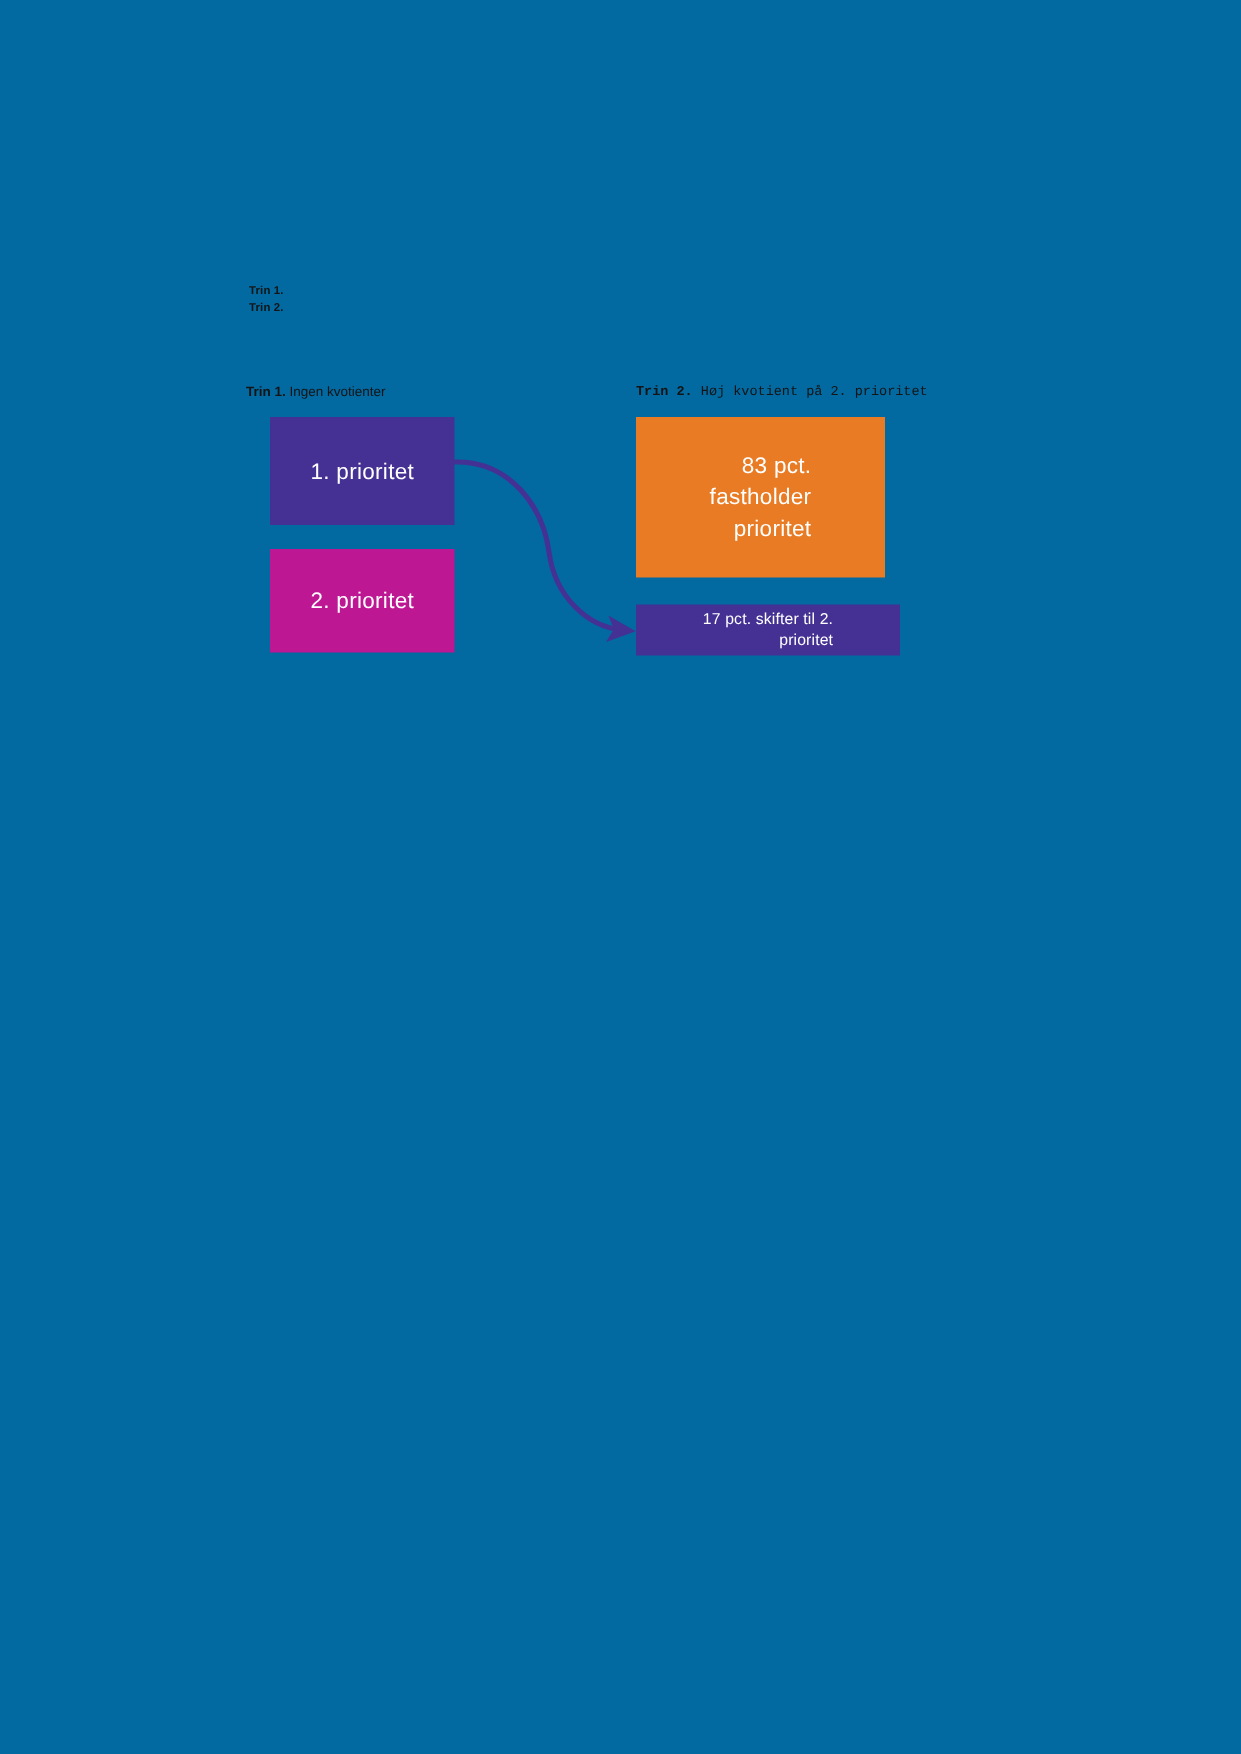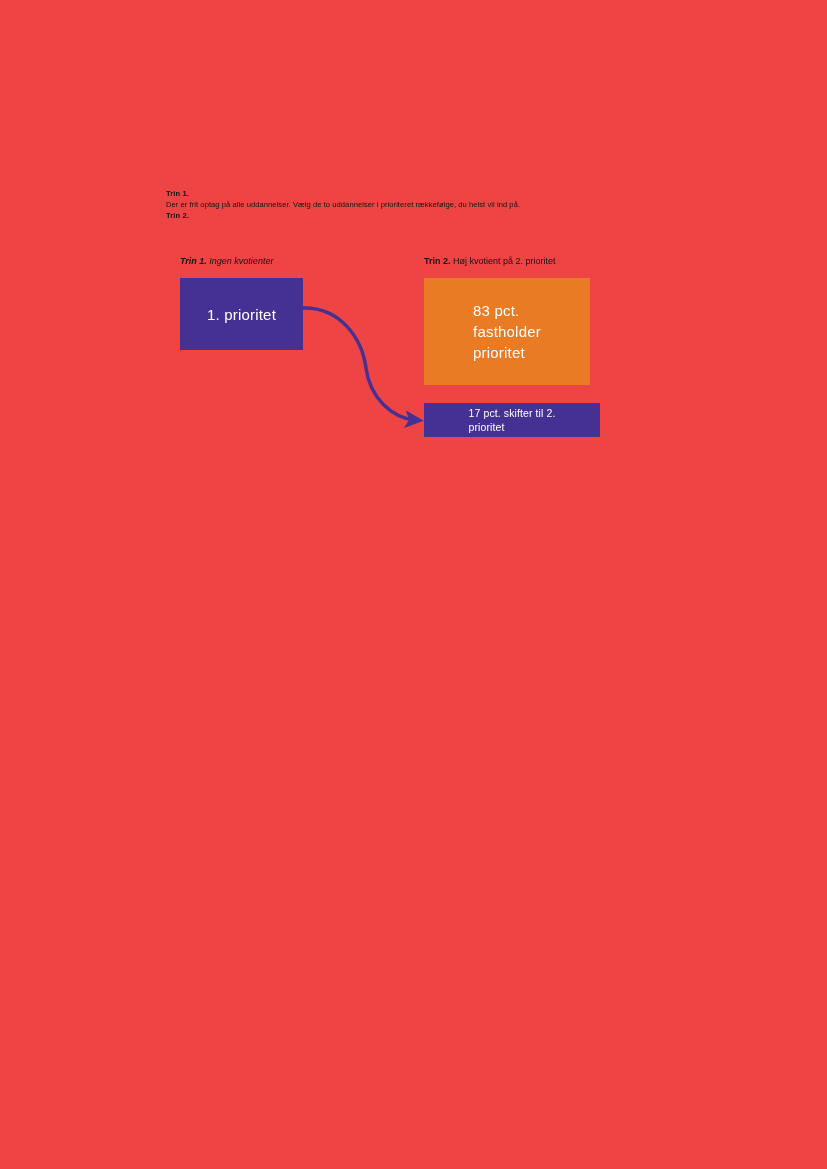--- a/index.html
+++ b/index.html
@@ -12,21 +12,21 @@
     height: 1169px;
     position: relative;
     font-family: "Liberation Sans", sans-serif;
     color: #1a1a1a;
     overflow: hidden;
   }
 
   .page {
     position: absolute;
     inset: 0;
-    background: #ef4444;
+    background: #0369a1;
   }
 
   
   .intro {
     position: absolute;
     left: 166px;
     top: 188px;
     width: 600px;
   }
   .intro-step-label {
@@ -49,30 +49,30 @@
   .col-head {
     position: absolute;
     font-size: 9px;
     line-height: 12px;
     color: #141414;
     white-space: nowrap;
   }
   .col-head .bold {
     font-weight: bold;
   }
-  .col-head-left  { left: 180px; top: 255px; font-style: italic; }
-  .col-head-right { left: 424px; top: 255px; }
+  .col-head-left  { left: 164px; top: 255px; }
+  .col-head-right { left: 424px; top: 255px; font-family: Liberation Mono, monospace; }
 
   
   .box {
     position: absolute;
     display: flex;
     align-items: center;
     justify-content: center;
-    text-align: left;
+    text-align: right;
     color: #ffffff;
     box-sizing: border-box;
   }
 
   .box-p1 {
     left: 180px;
     top: 278px;
     width: 123px;
     height: 72px;
     background: #453193;
@@ -127,35 +127,37 @@
     pointer-events: none;
   }
 </style>
 </head>
 <body>
 
 <div class="page">
 
   <div class="intro">
     <div class="intro-step-label">Trin 1.</div>
-    <div class="intro-step-text">Der er frit optag på alle uddannelser. Vælg de to uddannelser i prioriteret rækkefølge, du helst vil ind på.</div>
     <div class="intro-step-label">Trin 2.</div>
   </div>
 
   <div class="col-head col-head-left">
     <span class="bold">Trin 1.</span><span> Ingen kvotienter</span>
   </div>
   <div class="col-head col-head-right">
     <span class="bold">Trin 2.</span><span> Høj kvotient på 2. prioritet</span>
   </div>
 
   <div class="box box-p1">
     <span class="box-text">1. prioritet</span>
   </div>
 
+  <div class="box box-p2">
+    <span class="box-text">2. prioritet</span>
+  </div>
 
   <div class="box box-keep">
     <span class="box-text">83 pct.
 fastholder
 prioritet</span>
   </div>
 
   <div class="box box-switch">
     <span class="box-text">17 pct. skifter til 2.
 prioritet</span>

